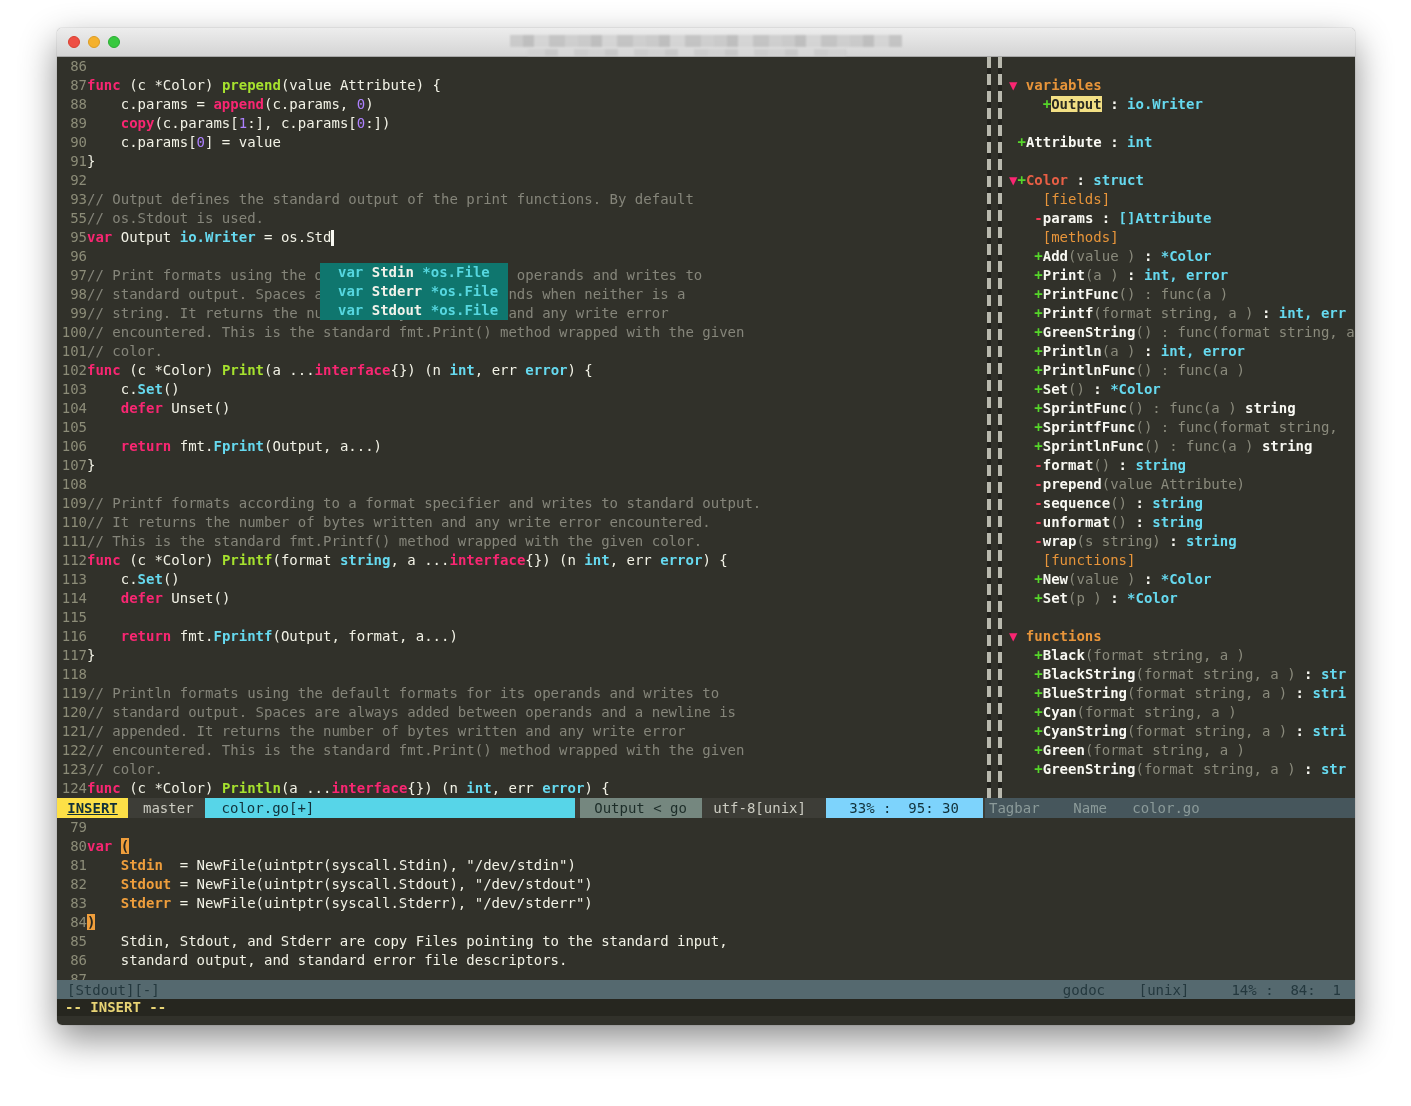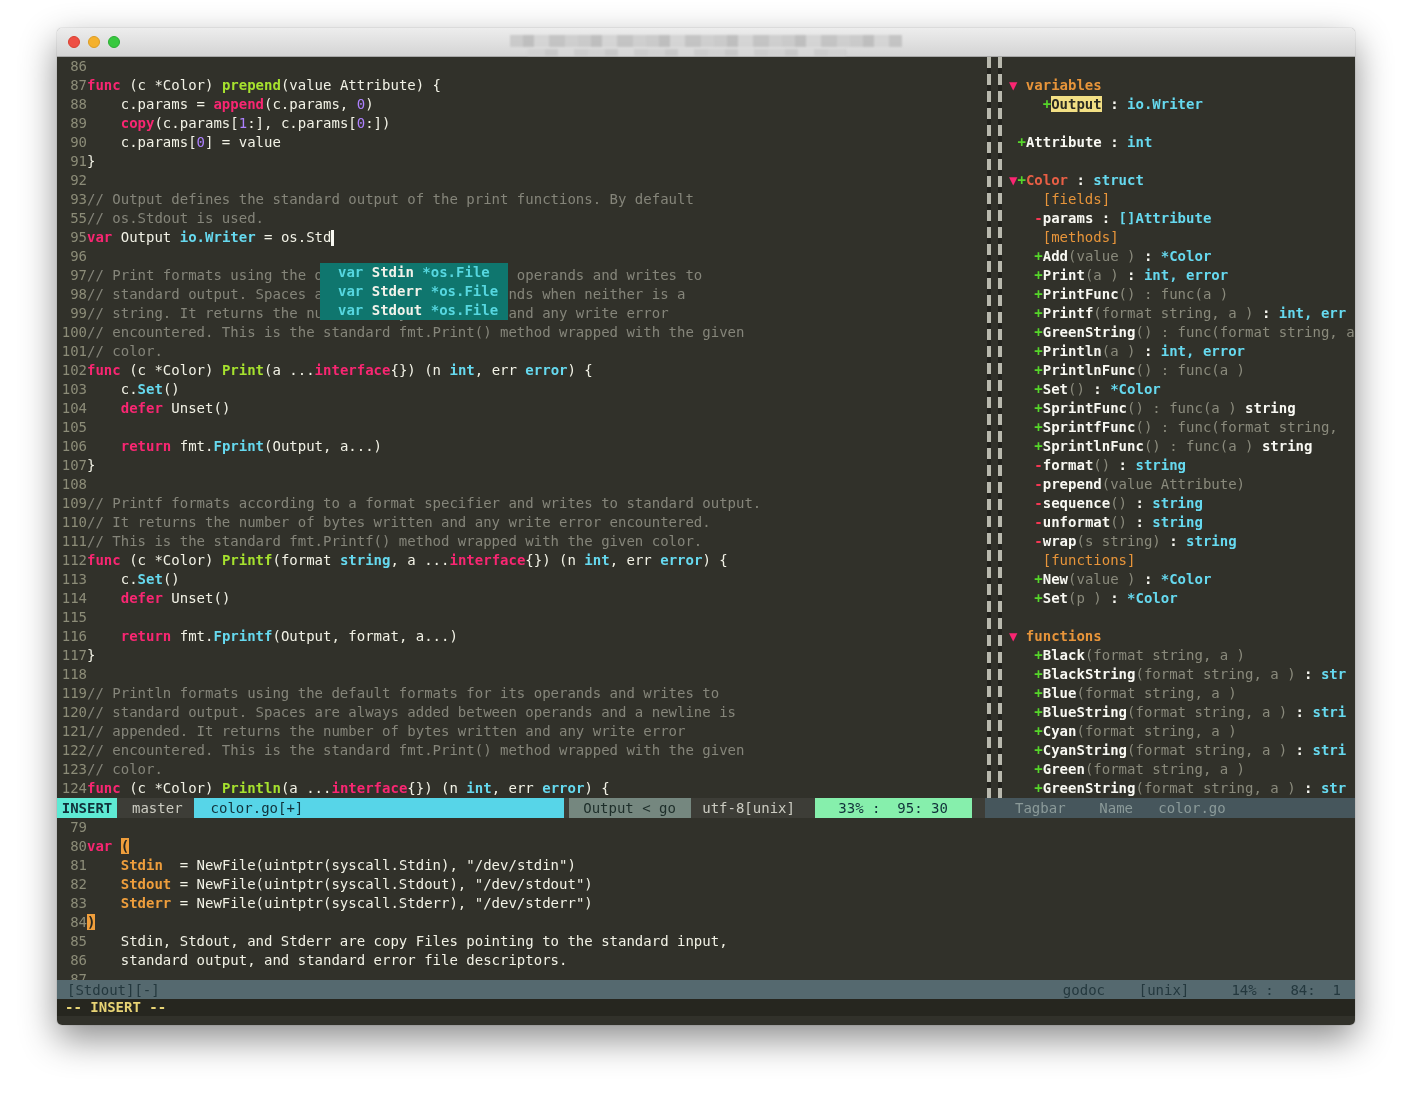--- a/index.html
+++ b/index.html
@@ -66,27 +66,27 @@
 
   
   .popup { position:absolute; left:263px; top:190px; width:188px; background:#0f766e;
            padding-left:18px; z-index:5;margin-top:16px; }
   .popup .cl { height:19px; }
 
   
   .statusrow { display:flex; height:20px; font-size:14px; }
   .sl-left { width:928px; flex:none; background:#3d3d37; display:flex; align-items:center; white-space:pre; }
   .seg { height:20px; line-height:20px; flex:none; }
-  .sl-insert { width:60px; text-align:center; background:#5eead4; color:#11313a; font-weight:bold; }
+  .sl-insert { width:71px; text-align:center; background:#fde047; color:#11313a; font-weight:bold;text-decoration:underline; }
   .sl-master { margin-left:15px; color:#ccccc2; }
   .sl-file   { margin-left:11px; width:370px; padding-left:17px; background:#57d5e8; color:#11313a; }
   .sl-ft     { margin-left:5px; width:122px; text-align:center; background:#75877f; color:#1d2d29; }
   .sl-enc    { margin-left:8px; width:100px; text-align:center; color:#ccccc2; }
-  .sl-pos    { margin-left:16px; width:157px; text-align:center; background:#86efac; color:#11313a; }
-  .sl-right  { flex:1; background:#46565c; color:#8b9a99; line-height:20px; padding-left:30px; white-space:pre; }
+  .sl-pos    { margin-left:16px; width:157px; text-align:center; background:#7dd3fc; color:#11313a; }
+  .sl-right  { flex:1; background:#46565c; color:#8b9a99; line-height:20px; padding-left:4px; white-space:pre; }
 
   
   .godoc { height:162px; overflow:hidden; }
 
   .godocbar { height:19px; background:#55696f; color:#24383e; display:flex;
               justify-content:space-between; align-items:center; font-size:14px;
               padding:0 14px 0 10px; white-space:pre; }
 
   .cmdline { height:17px; background:#26261f; color:#e8d475; font-weight:bold;
              font-size:14px; line-height:17px; padding-left:8px; white-space:pre; }
@@ -191,21 +191,20 @@
           <div class="cl"><span class="tok-p">   </span><span class="tok-r">-</span><span class="tok-n">sequence</span><span class="tok-s">()</span><span class="tok-w"> : </span><span class="tok-t">string</span></div>
           <div class="cl"><span class="tok-p">   </span><span class="tok-r">-</span><span class="tok-n">unformat</span><span class="tok-s">()</span><span class="tok-w"> : </span><span class="tok-t">string</span></div>
           <div class="cl"><span class="tok-p">   </span><span class="tok-r">-</span><span class="tok-n">wrap</span><span class="tok-s">(s string)</span><span class="tok-w"> : </span><span class="tok-t">string</span></div>
           <div class="cl"><span class="tok-p">    </span><span class="tok-kd">[functions]</span></div>
           <div class="cl"><span class="tok-p">   </span><span class="tok-g">+</span><span class="tok-n">New</span><span class="tok-s">(value )</span><span class="tok-w"> : </span><span class="tok-t">*Color</span></div>
           <div class="cl"><span class="tok-p">   </span><span class="tok-g">+</span><span class="tok-n">Set</span><span class="tok-s">(p )</span><span class="tok-w"> : </span><span class="tok-t">*Color</span></div>
           <div class="cl"></div>
           <div class="cl"><span class="tok-a">▼</span><span class="tok-hd"> functions</span></div>
           <div class="cl"><span class="tok-p">   </span><span class="tok-g">+</span><span class="tok-n">Black</span><span class="tok-s">(format string, a )</span></div>
           <div class="cl"><span class="tok-p">   </span><span class="tok-g">+</span><span class="tok-n">BlackString</span><span class="tok-s">(format string, a )</span><span class="tok-w"> : </span><span class="tok-t">str</span></div>
-          <div class="cl"><span class="tok-p">   </span><span class="tok-g">+</span><span class="tok-n">Blue</span><span class="tok-s">(format string, a )</span></div>
           <div class="cl"><span class="tok-p">   </span><span class="tok-g">+</span><span class="tok-n">BlueString</span><span class="tok-s">(format string, a )</span><span class="tok-w"> : </span><span class="tok-t">stri</span></div>
           <div class="cl"><span class="tok-p">   </span><span class="tok-g">+</span><span class="tok-n">Cyan</span><span class="tok-s">(format string, a )</span></div>
           <div class="cl"><span class="tok-p">   </span><span class="tok-g">+</span><span class="tok-n">CyanString</span><span class="tok-s">(format string, a )</span><span class="tok-w"> : </span><span class="tok-t">stri</span></div>
           <div class="cl"><span class="tok-p">   </span><span class="tok-g">+</span><span class="tok-n">Green</span><span class="tok-s">(format string, a )</span></div>
           <div class="cl"><span class="tok-p">   </span><span class="tok-g">+</span><span class="tok-n">GreenString</span><span class="tok-s">(format string, a )</span><span class="tok-w"> : </span><span class="tok-t">str</span></div>
         </div>
     </div>
 
     <div class="statusrow">
       <div class="sl-left">

